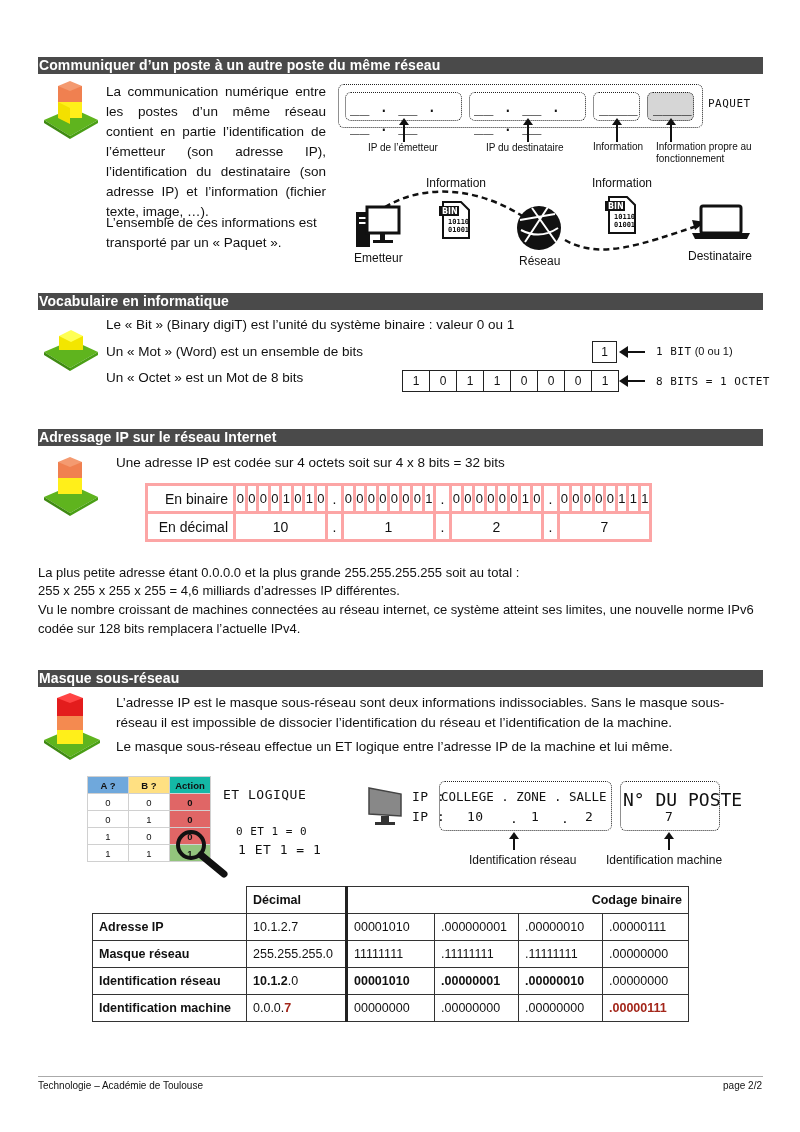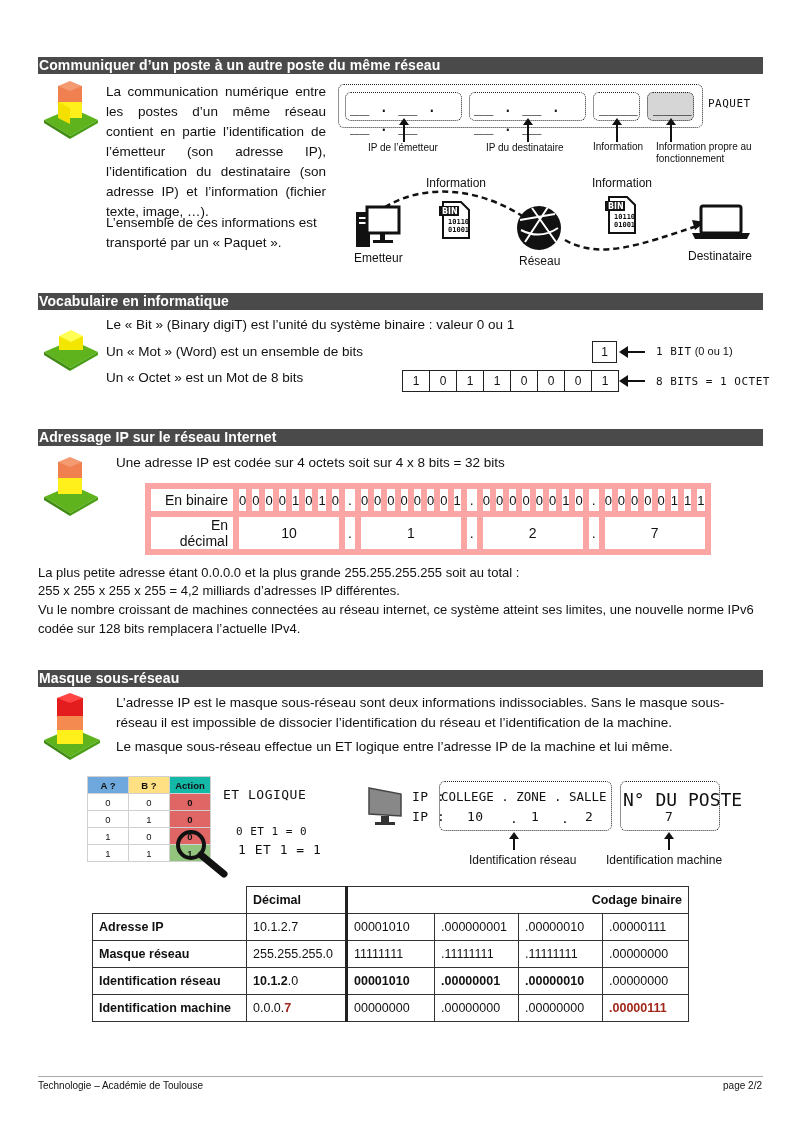--- a/index.html
+++ b/index.html
@@ -15,21 +15,21 @@
   .lego { position: absolute; }
   
   .dot-box { position: absolute; border: 1.5px dotted #222; border-radius: 6px; }
   .blank { position: absolute; font-family: "DejaVu Sans Mono", monospace; font-size: 16px; }
   .arrow-up { position: absolute; width: 2px; background: #111; }
   .arrow-up::before { content: ""; position: absolute; top: -6px; left: -4px; border-left: 5px solid transparent; border-right: 5px solid transparent; border-bottom: 7px solid #111; }
   
   .bitcell { position: absolute; border: 1px solid #222; text-align: center; font-size: 12px; line-height: 20px; height: 22px; }
   table { border-collapse: collapse; }
   .iptable { position: absolute; left: 145px; top: 483px; font-size: 14px; }
-  .iptable td { border: 6px solid #fca5a5; height: 28px; text-align: center; padding: 0; }
+  .iptable td { border: 3px solid #fca5a5; height: 28px; text-align: center; padding: 0; }
   .iptable td.bit { width: 11.5px; font-size: 13px; }
   .iptable td.lbl { text-align: right; padding: 0 5px 0 8px; width: 88px; }
   .iptable td.sep { width: 16px; }
   .truth { position: absolute; left: 87px; top: 776px; font-size: 9.5px; }
   .truth td { border: 1px solid #d0d0d0; width: 41px; height: 17px; text-align: center; }
   .masktable { position: absolute; left: 92px; top: 886px; font-size: 12.5px; }
   .masktable td { border: 1px solid #333; height: 27px; padding: 0 6px; }
   .masktable td.thick-r { border-right: 3px solid #222; }
   .red { color: #a3261a; }
   .b { font-weight: bold; }
@@ -217,21 +217,21 @@
         <td colspan="8">1</td>
         <td class="sep">.</td>
         <td colspan="8">2</td>
         <td class="sep">.</td>
         <td colspan="8">7</td>
       </tr>
 </tbody>
   </table>
 
 <div class="para" style="left:38px;top:563px;font-size:13px;">La plus petite adresse étant 0.0.0.0 et la plus grande 255.255.255.255 soit au total :</div>
-<div class="para" style="left:38px;top:581px;font-size:13px;">255 x 255 x 255 x 255 = 4,2 milliards d’adresses IP différentes.</div>
+<div class="para" style="left:38px;top:581px;font-size:13px;">255 x 255 x 255 x 255 = 4,6 milliards d’adresses IP différentes.</div>
 <div class="para" style="left:38px;top:600px;width:720px;font-size:13px;line-height:19px;">Vu le nombre croissant de machines connectées au réseau internet, ce système atteint ses limites, une nouvelle norme IPv6 codée sur 128 bits remplacera l’actuelle IPv4.</div>
 
 <div class="section-bar" style="top:670px;">Masque sous-réseau</div>
 
 <svg class="lego" style="left:42px;top:692px;" width="60" height="68" viewBox="0 0 60 68">
   <polygon points="2,48 30,36 58,48 28,65" fill="#5fb41e"></polygon>
   <polygon points="2,48 28,65 28,68 2,51" fill="#3f8a12"></polygon>
   <polygon points="28,65 58,48 58,51 28,68" fill="#4a9f15"></polygon>
   <rect x="15" y="38" width="26" height="14" fill="#ffef1a"></rect>
   <rect x="15" y="24" width="26" height="14" fill="#f48a50"></rect>

